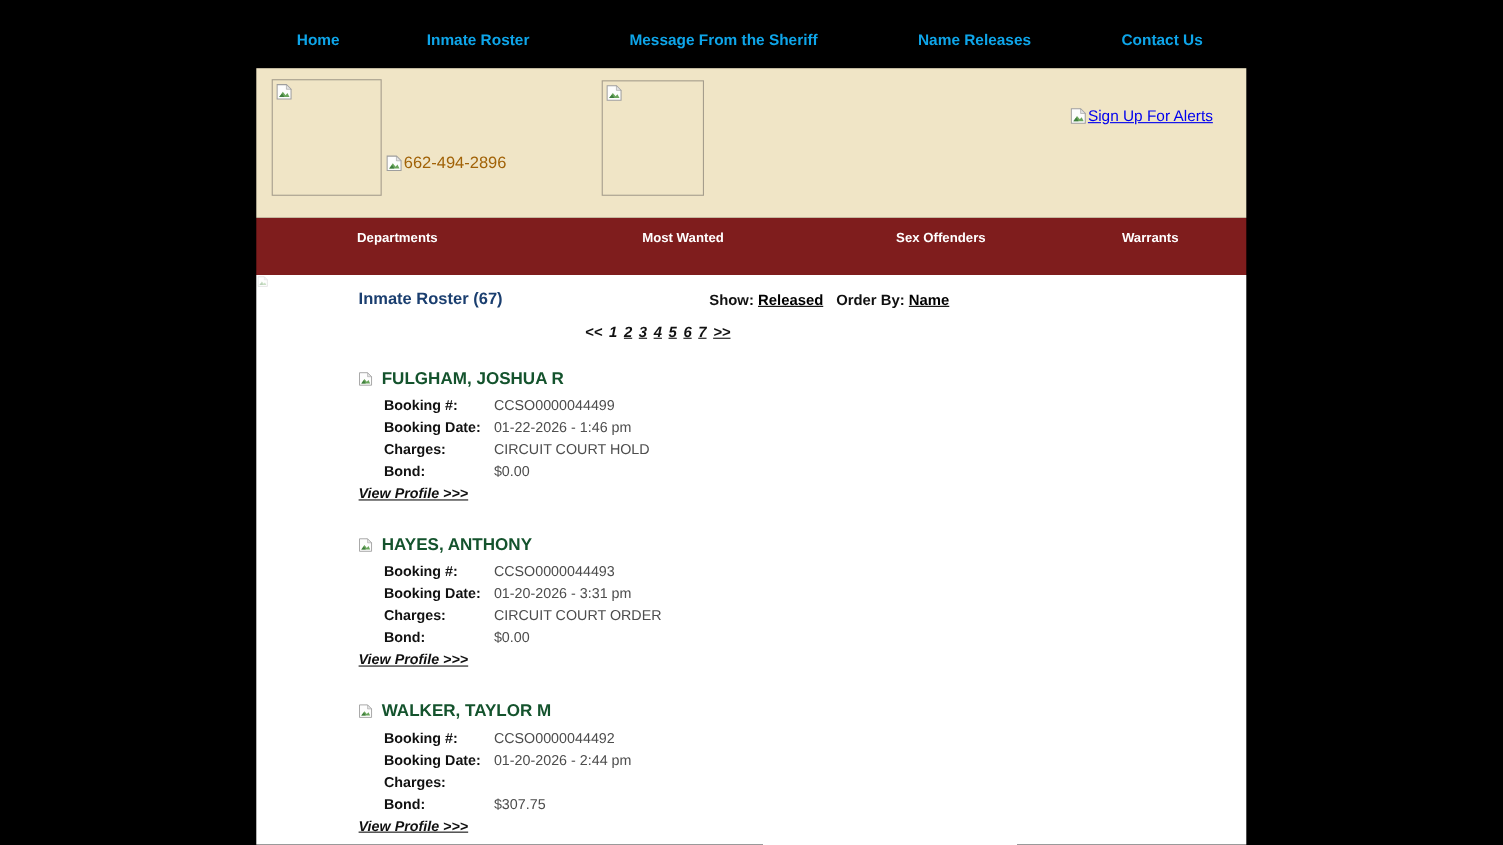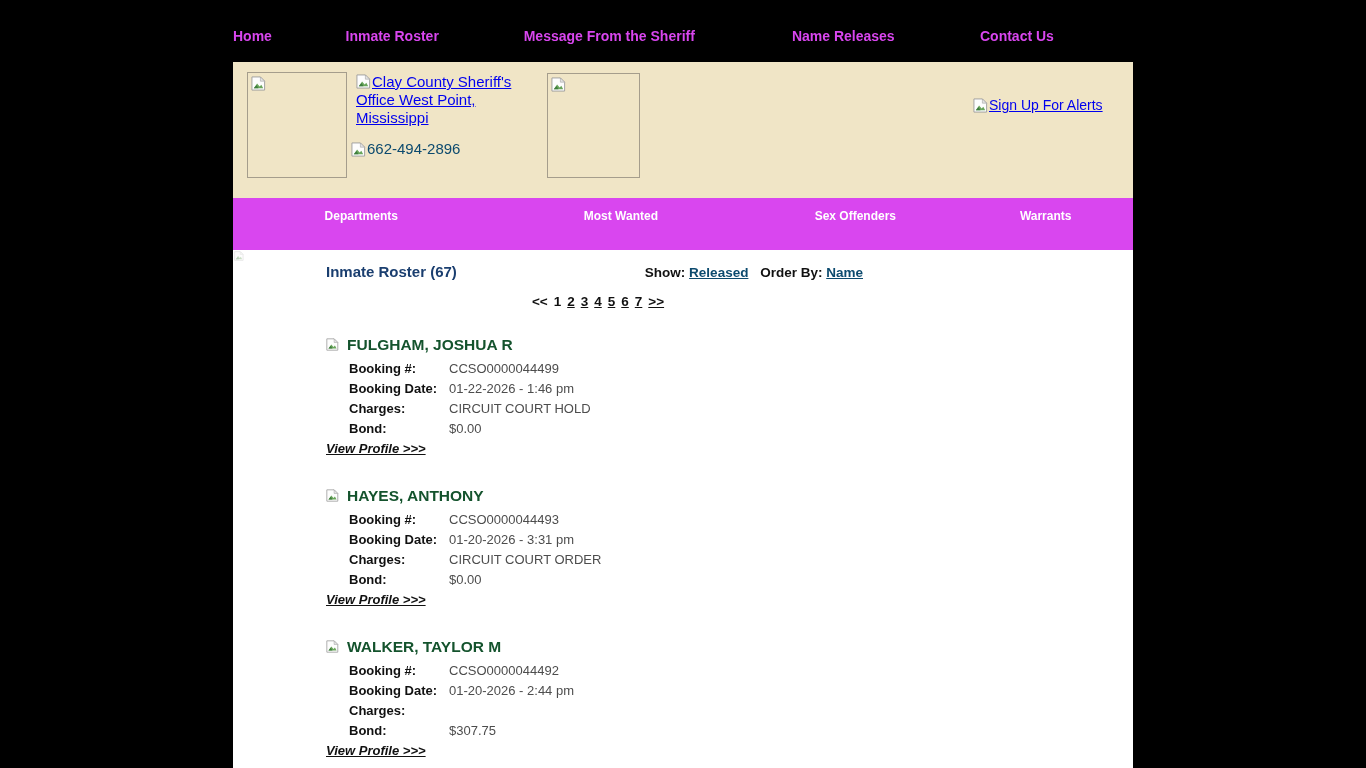--- a/index.html
+++ b/index.html
@@ -6,56 +6,56 @@
   html,body { margin:0; padding:0; }
   body {
     width:1366px; height:768px; overflow:hidden;
     background:#000;
     font-family:"Liberation Sans", sans-serif;
   }
   .container { width:900px; margin:0 auto; }
 
   
   .top-nav { height:62px; display:flex; align-items:center; padding-top:10px; }
-  .top-nav .nav-cell { text-align:left; color:#d946ef; font-weight:bold; font-size:14px; cursor:pointer; }
+  .top-nav .nav-cell { text-align:center; color:#0ea5e9; font-weight:bold; font-size:14px; cursor:pointer; }
   .tn0{width:12.5%;} .tn1{width:19.8%;} .tn2{width:29.8%;} .tn3{width:20.9%;} .tn4{width:17%;}
 
   
   .header-band { position:relative; height:136px; background:#f0e5c6; }
   .img-box { position:absolute; border:1px solid #a59d8c; background:transparent; }
   .box1 { left:14px; top:10px; width:100px; height:106px; }
   .box2 { left:314px; top:11px; width:93px; height:105px; }
   .img-box .bimg { position:absolute; left:3px; top:3px; }
 
   .site-block { position:absolute; left:123px; top:11px; width:180px; font-size:15px; line-height:18px; }
   .site-block a, .alerts a { color:#0000ee; text-decoration:underline; cursor:pointer; }
   .site-block .bimg { vertical-align:-2px; margin-right:1px; }
 
-  .phone-row { position:absolute; left:118px; top:78px; font-size:15px; color:#0c4a6e; }
+  .phone-row { position:absolute; left:118px; top:78px; font-size:15px; color:#a16207; }
   .phone-row .bimg { vertical-align:-3px; margin-right:1px; }
 
   .alerts { position:absolute; left:740px; top:11px; font-size:14px;margin-top:24px; }
   .alerts .bimg { vertical-align:-3px; margin-right:1px; }
 
   
-  .nav2 { height:52px; background:#d946ef; display:flex; padding-top:11px; }
+  .nav2 { height:52px; background:#7f1d1d; display:flex; padding-top:11px; }
   .nav2 .nav-cell { text-align:center; color:#fff; font-weight:bold; font-size:12px; cursor:pointer; }
   .n0{width:28.5%;} .n1{width:29.2%;} .n2{width:22.9%;} .n3{width:19.4%;}
 
   
   .content { position:relative; background:#fff; min-height:518px; padding-top:13px; }
   .spacer-artifact { position:absolute; left:1px; top:1px; opacity:.35; }
 
   .title-row { position:relative; height:22px; }
   .roster-title { position:absolute; left:93px; top:0; color:#1a3e6f; font-weight:bold; font-size:15px; }
   .show-group { position:absolute; right:270px; top:2px; font-size:13.5px; font-weight:bold; color:#111; }
-  .show-group a { color:#0c4a6e; text-decoration:underline; cursor:pointer; }
+  .show-group a { color:#000000; text-decoration:underline; cursor:pointer; }
   .show-group .gap { display:inline-block; width:8px; }
 
-  .pagination { width:730px; text-align:center; margin-top:9px; font-size:13.5px; font-weight:bold; color:#111; }
+  .pagination { width:730px; text-align:center; margin-top:9px; font-size:13.5px; font-weight:bold; color:#111;font-style:italic; }
   .pagination span, .pagination a { margin:0 3px; }
   .pagination a { color:#111; text-decoration:underline; cursor:pointer; }
   .pagination .plain { text-decoration:none; }
 
   .inmate-block { margin-left:93px; margin-top:28px; }
   .inmate-block.first { margin-top:27px; }
   .name-row { display:flex; align-items:flex-start; }
   .name-row .bimg { margin-top:2px; }
   .inmate-name { color:#14532d; font-weight:bold; font-size:15.5px; margin-left:8px; cursor:pointer; }
   .details { margin-left:23px; margin-top:5px; font-size:13px; }
@@ -94,25 +94,20 @@
     <div class="nav-cell tn4">Contact Us</div>
   </div>
 
   <div class="header-band">
     <div class="img-box box1">
       <svg class="bimg" viewBox="0 0 16 16">
           <use href="#broken-img"></use>
         </svg>
     </div>
 
-    <div class="site-block">
-      <a><svg class="bimg" viewBox="0 0 16 16">
-            <use href="#broken-img"></use>
-          </svg><span>Clay County Sheriff's Office West Point, Mississippi</span></a>
-    </div>
 
     <div class="phone-row">
       <svg class="bimg" viewBox="0 0 16 16">
           <use href="#broken-img"></use>
         </svg><span>662-494-2896</span>
     </div>
 
     <div class="img-box box2">
       <svg class="bimg" viewBox="0 0 16 16">
           <use href="#broken-img"></use>

